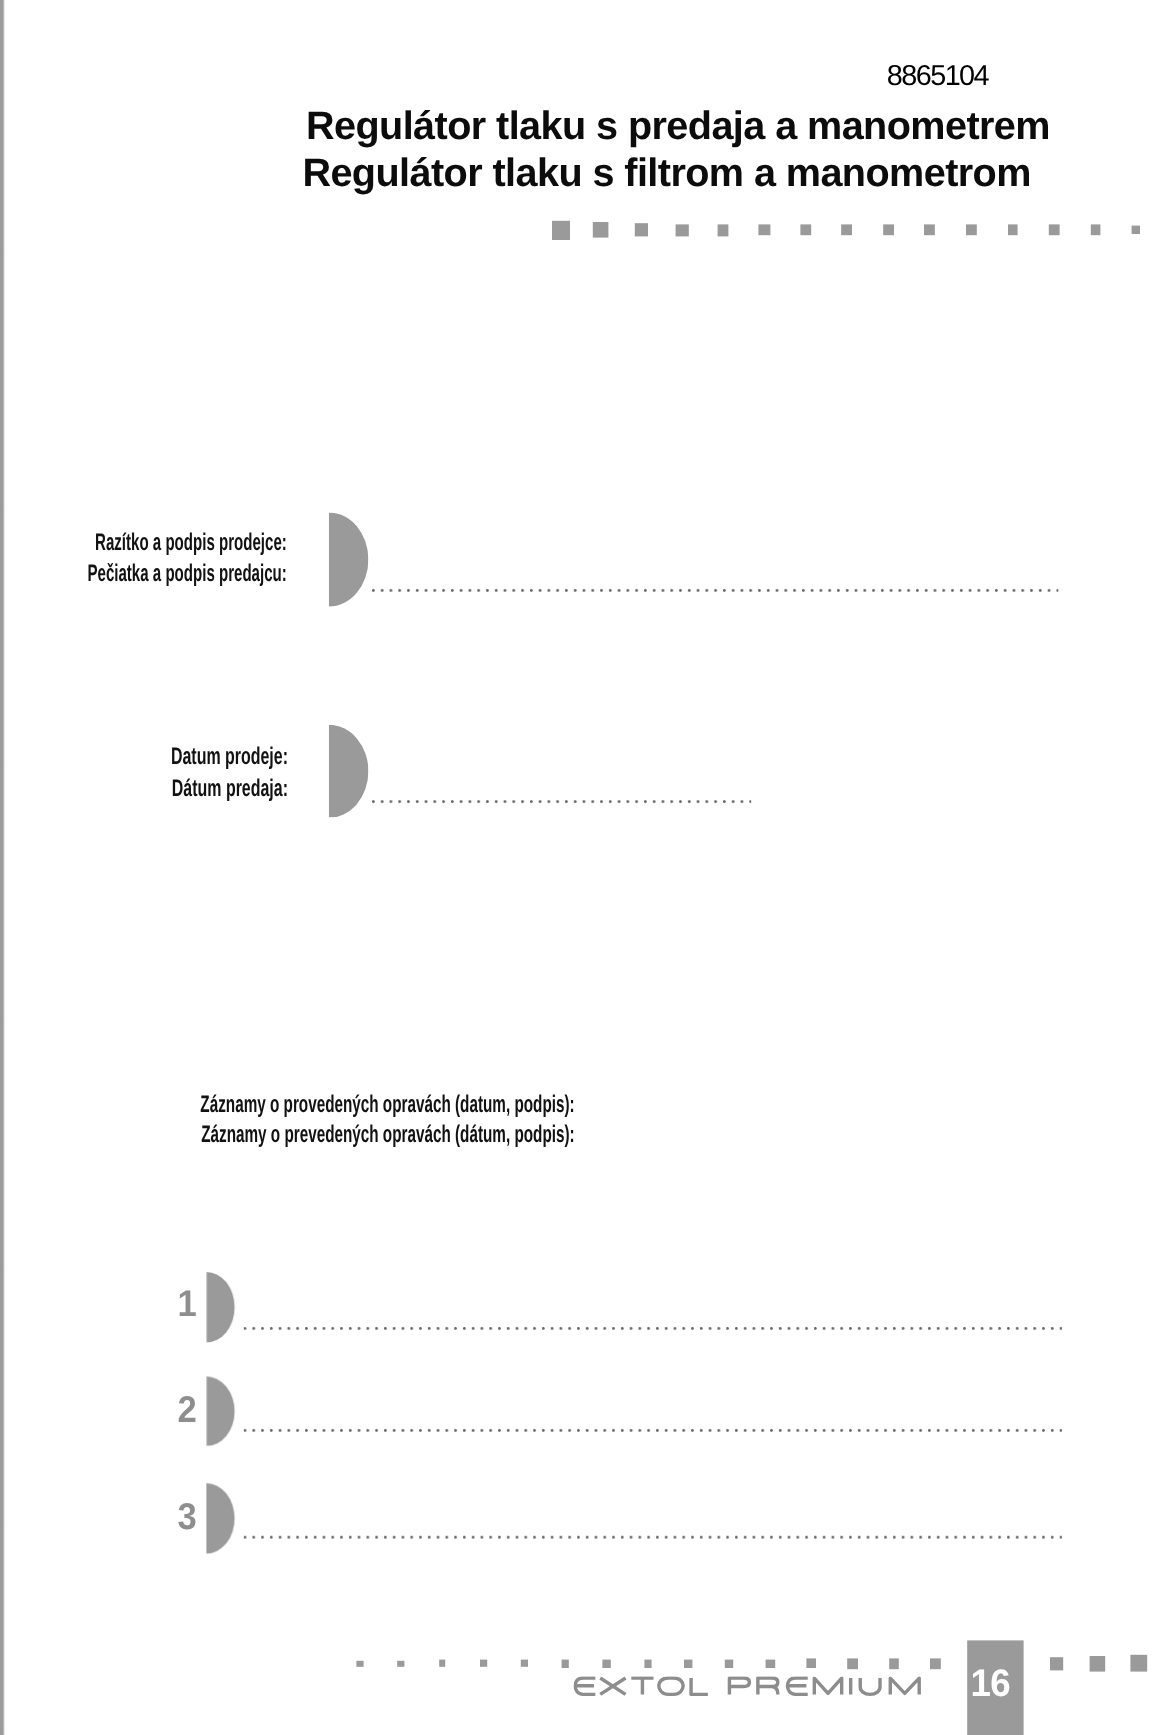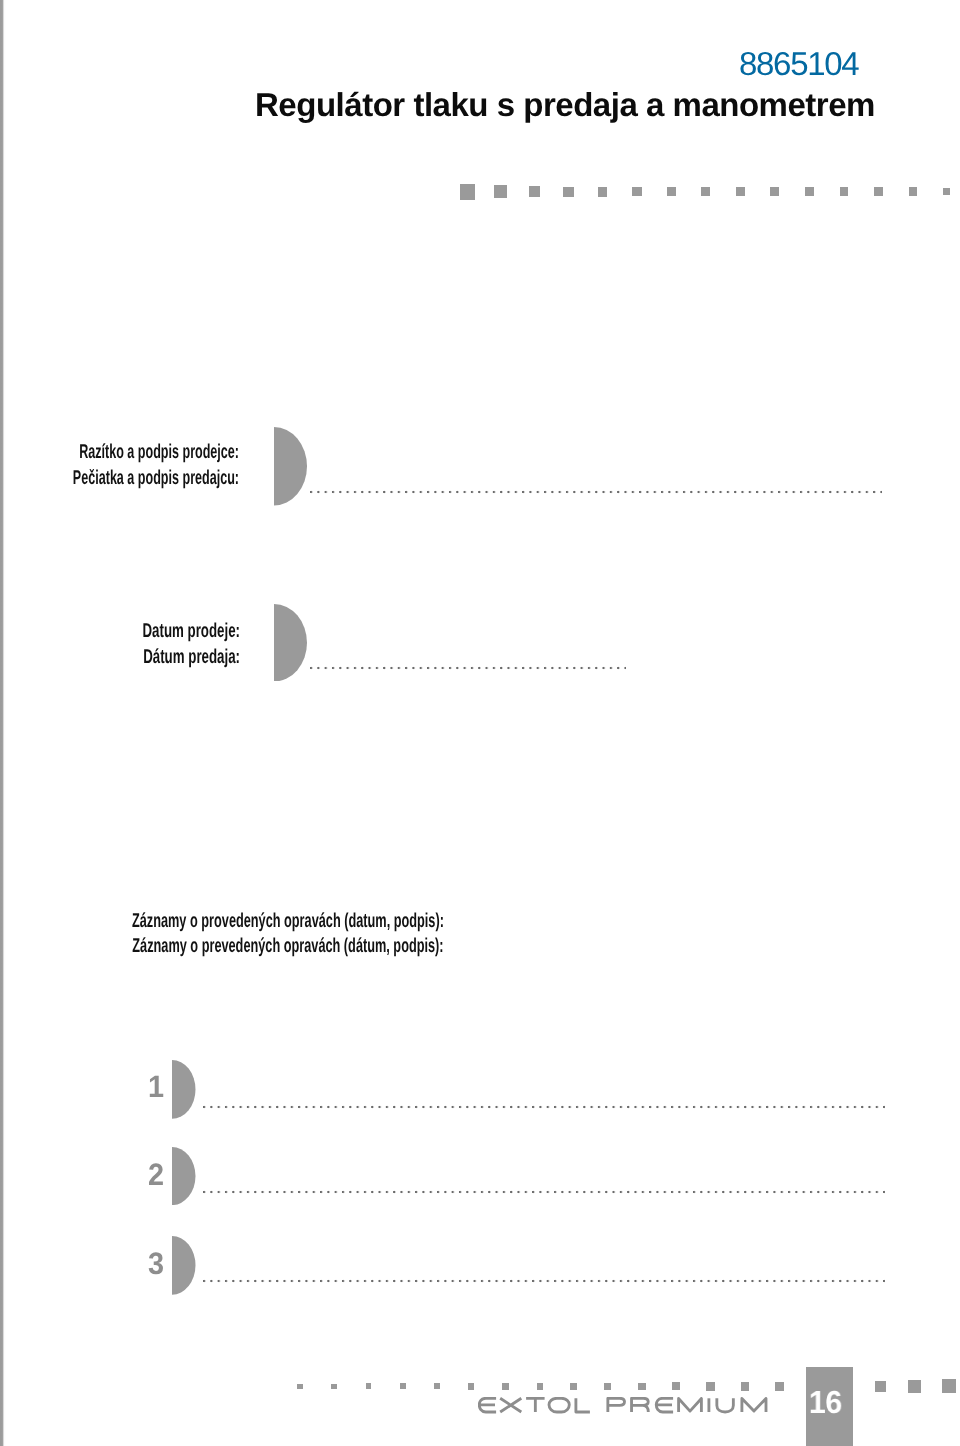--- a/index.html
+++ b/index.html
@@ -9,36 +9,36 @@
        -webkit-font-smoothing:antialiased;text-rendering:geometricPrecision;}
   .page{position:absolute;left:0;top:0;width:960px;height:1446px;background:#fff;
         transform:translateZ(0);}
 
   
   .edge{position:absolute;left:0;top:0;width:6px;height:1446px;
         background:linear-gradient(to right,#9b9b9b 0px,#9c9c9c 2.4px,#c6c6c6 3.2px,#fbfbfb 4.0px,#fdfdfd 5.0px,#ffffff 6px);}
 
   
   .artno{position:absolute;left:739px;top:47.3px;
-         font-size:33px;font-weight:400;color:#0369a1;letter-spacing:-1.3px;
+         font-size:24px;font-weight:400;color:#000000;letter-spacing:-1.3px;
          line-height:33px;white-space:nowrap;will-change:transform;}
   .ttl{position:absolute;font-size:33px;font-weight:700;color:#0c0c0c;
        line-height:33px;white-space:nowrap;letter-spacing:-0.48px;will-change:transform;}
   .ttl1{left:255px;top:87.7px;}
   .ttl2{left:252px;top:126.6px;}
 
   
   .sq{position:absolute;background:#9a9a9a;}
 
   
   .lblblk{position:absolute;white-space:nowrap;text-align:right;width:600px;}
   .lbl{font-size:20px;font-weight:700;color:#121212;
        line-height:25.6px;display:block;
        transform:scaleX(0.628);transform-origin:100% 50%;}
-  .lblL{text-align:center;}
+  .lblL{text-align:right;}
   .sx660 .lbl{transform:scaleX(0.665);}
   .sx636 .lbl{transform:scaleX(0.6365);}
   .lblL .lbl{transform-origin:0% 50%;}
 
   
   .half{position:absolute;}
   .half svg{display:block;}
 
   
   .dots{position:absolute;height:4px;
@@ -60,20 +60,21 @@
 </style>
 </head>
 <body>
 
 <div class="page">
 
   <div class="edge"></div>
 
   <div class="artno">8865104</div>
   <div class="ttl ttl1">Regulátor tlaku s predaja a manometrem</div>
+  <div class="ttl ttl2">Regulátor tlaku s filtrom a manometrom</div>
 
   <div id="header-squares" style="position:absolute;left:0;top:0;width:960px;height:0;">
       <div class="sq" style="left: 459.5px; top: 183.8px; width: 15.8px; height: 15.8px;"></div>
       <div class="sq" style="left: 494.05px; top: 185px; width: 13.4px; height: 13.4px;"></div>
       <div class="sq" style="left: 528.6px; top: 186px; width: 11.4px; height: 11.4px;"></div>
       <div class="sq" style="left: 563.15px; top: 186.5px; width: 10.4px; height: 10.4px;"></div>
       <div class="sq" style="left: 597.7px; top: 186.8px; width: 9.8px; height: 9.8px;"></div>
       <div class="sq" style="left: 632.25px; top: 187px; width: 9.4px; height: 9.4px;"></div>
       <div class="sq" style="left: 666.8px; top: 187.15px; width: 9.1px; height: 9.1px;"></div>
       <div class="sq" style="left: 701.35px; top: 187.25px; width: 8.9px; height: 8.9px;"></div>

